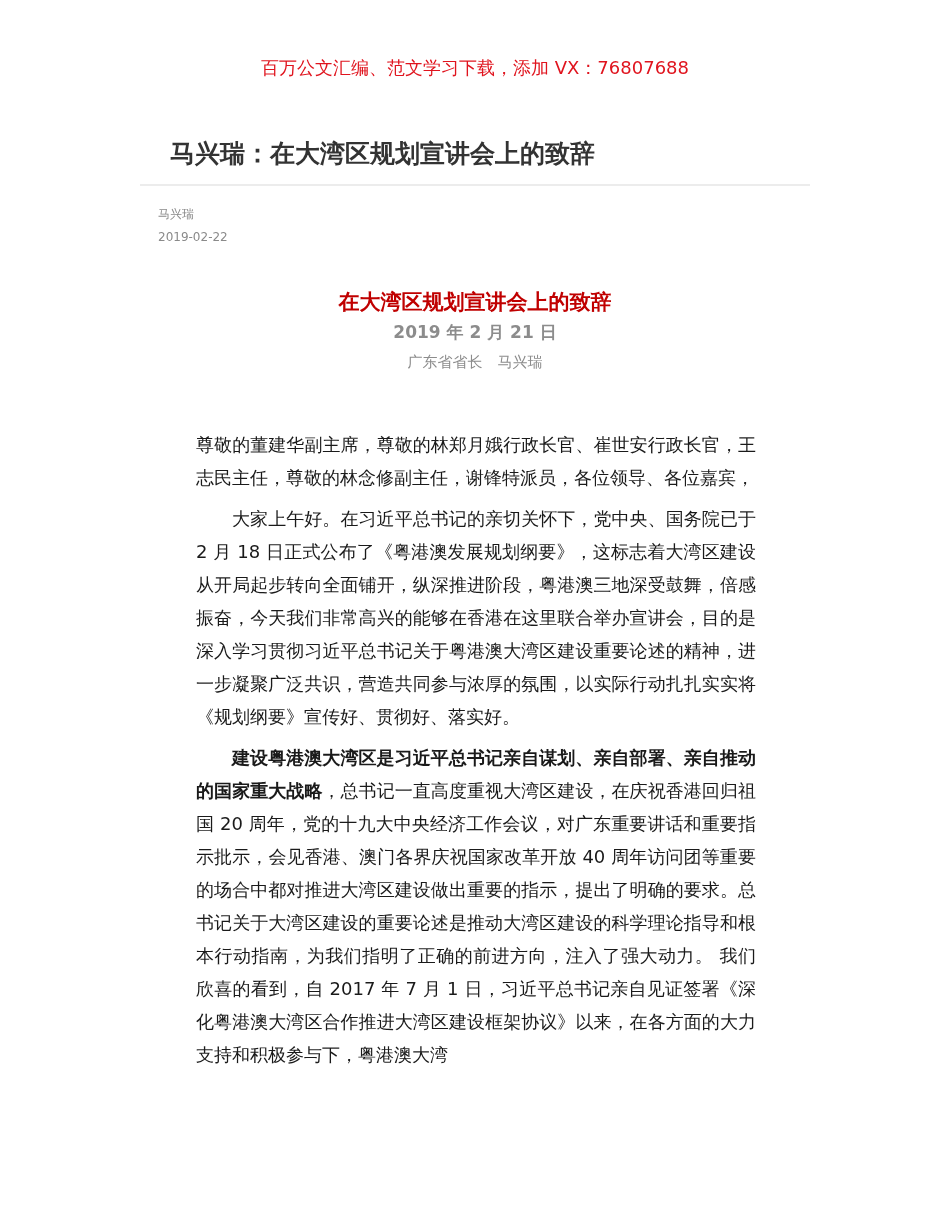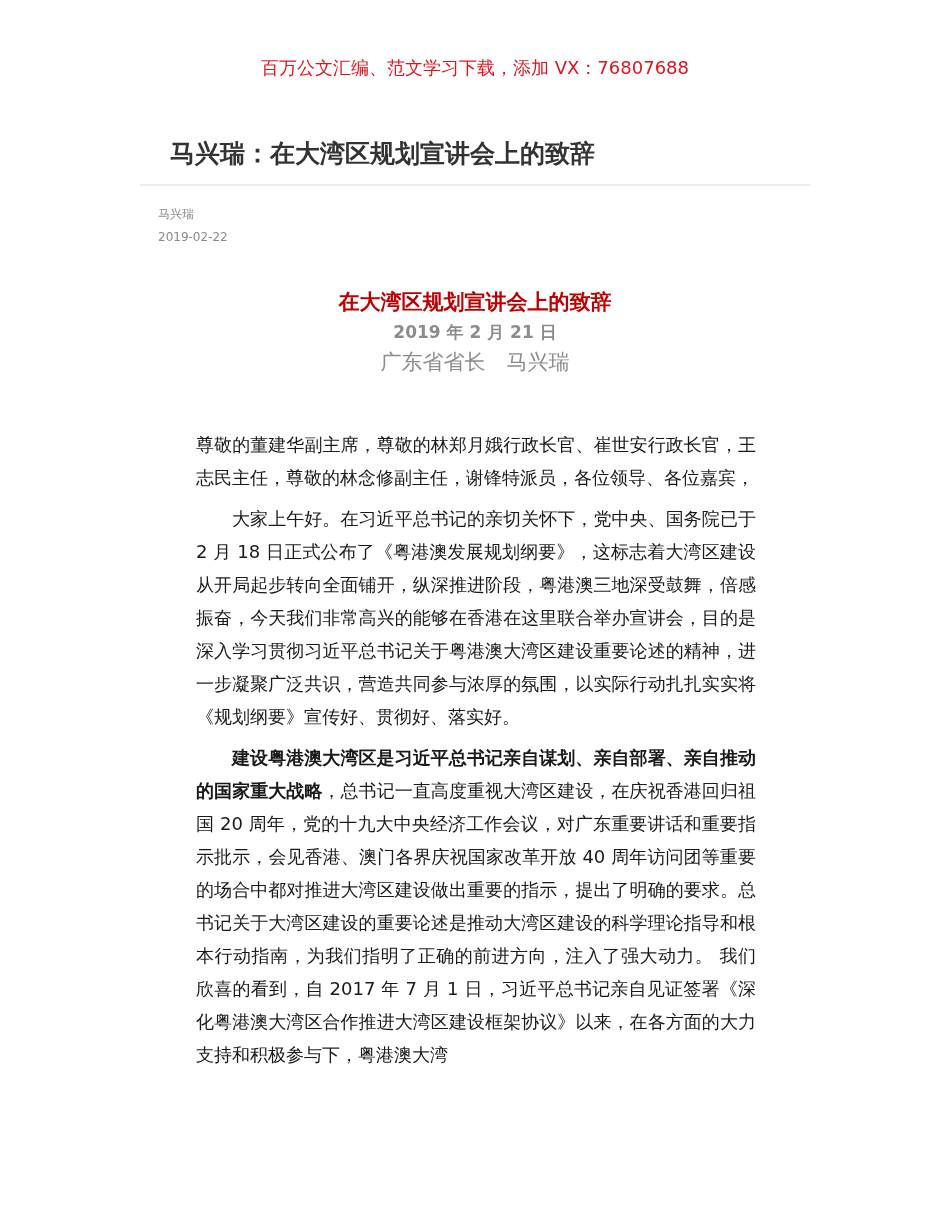--- a/index.html
+++ b/index.html
@@ -65,21 +65,21 @@
       height: 30px;
     }
     .doc-date {
       font-size: 17px;
       font-weight: bold;
       color: #8c8c8c;
       line-height: 24px;
       height: 30px;
     }
     .doc-author {
-      font-size: 21px;
+      font-size: 15px;
       color: #8c8c8c;
       line-height: 24px;
       white-space: pre;
     }
     .body-text {
       position: absolute;
       top: 420px;
       left: 188px;
       width: 576px;
       font-size: 18px;

